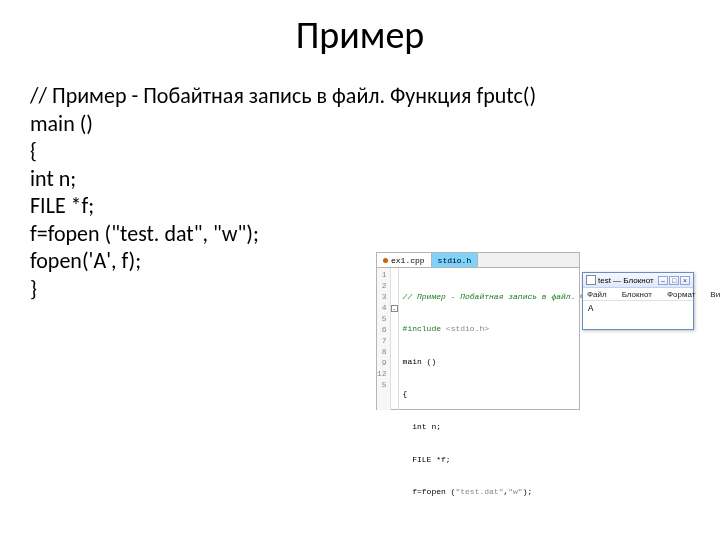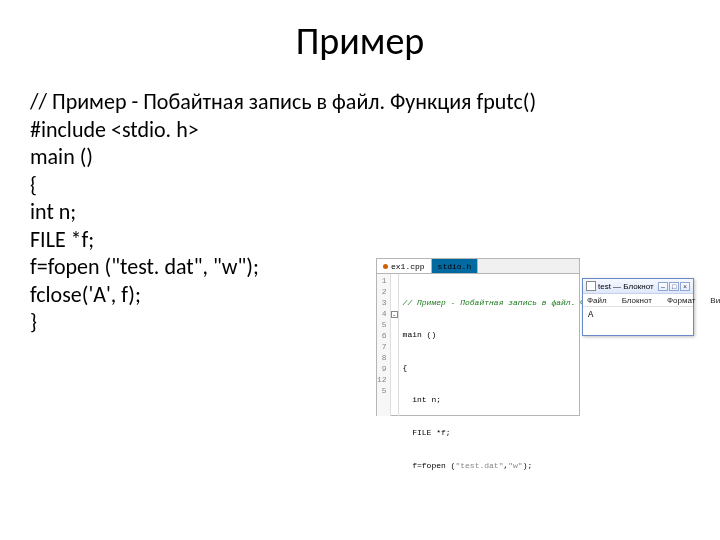--- a/index.html
+++ b/index.html
@@ -15,21 +15,21 @@
   .slide {
     position: relative;
     width: 720px;
     height: 540px;
     box-sizing: border-box;
   }
   .title {
     text-align: center;
     font-size: 38px;
     font-weight: 400;
-    margin-top: 18px;
+    margin-top: 12px;
     margin-bottom: 24px;
   }
   .body-text {
     font-size: 22px;
     line-height: 1.25;
     margin-left: 30px;
     margin-right: 30px;
   }
   .body-text div { white-space: pre; }
 
@@ -53,21 +53,21 @@
     border-bottom: 1px solid #b5b5b5;
   }
   .tab {
     padding: 1px 6px 0 6px;
     border-right: 1px solid #b5b5b5;
     background: #ffffff;
     display: flex;
     align-items: center;
     gap: 3px;
   }
-  .tab.inactive { background: #0369a1; }
+  .tab.inactive { background: #7dd3fc; }
   .dirty-dot {
     width: 5px; height: 5px; border-radius: 50%;
     background: #d06000;
     display: inline-block;
   }
   .code-area {
     display: flex;
     height: calc(100% - 14px);
   }
   .gutter {
@@ -169,27 +169,26 @@
   }
 </style>
 </head>
 <body>
 <div class="slide">
 
   <h1 class="title">Пример</h1>
 
   <div class="body-text">
     <div>// Пример - Побайтная запись в файл. Функция fputc()</div>
-    <div>#include &lt;stdio. h&gt;</div>
     <div>main ()</div>
     <div>{</div>
     <div>int n;</div>
     <div>FILE *f;</div>
     <div>f=fopen ("test. dat", "w");</div>
-    <div>fclose('A', f);</div>
+    <div>fopen('A', f);</div>
     <div>}</div>
   </div>
 
   <div class="editor">
     <div class="tabs">
       <div class="tab">
         <span class="dirty-dot"></span>
         <span>ex1.cpp</span>
       </div>
       <div class="tab inactive">
@@ -220,20 +219,21 @@
         <div></div>
           <div></div>
           <div></div>
           <div></div>
           <div></div>
           <div></div>
           <div></div>
       </div>
       <div class="code">
         <div><span class="c-comment">// Пример - Побайтная запись в файл. Функция fputc()</span></div>
+        <div><span class="c-pre">#include </span><span class="c-str">&lt;stdio.h&gt;</span></div>
         <div><span>main ()</span></div>
         <div><span>{</span></div>
         <div><span class="c-kw" style="color:#000;font-weight:normal">  int n;</span></div>
         <div><span>  FILE *f;</span></div>
         <div><span>  f=fopen (</span><span class="c-str">"test.dat"</span><span>,</span><span class="c-str">"w"</span><span>);</span></div>
         
         
         
         
       </div>

